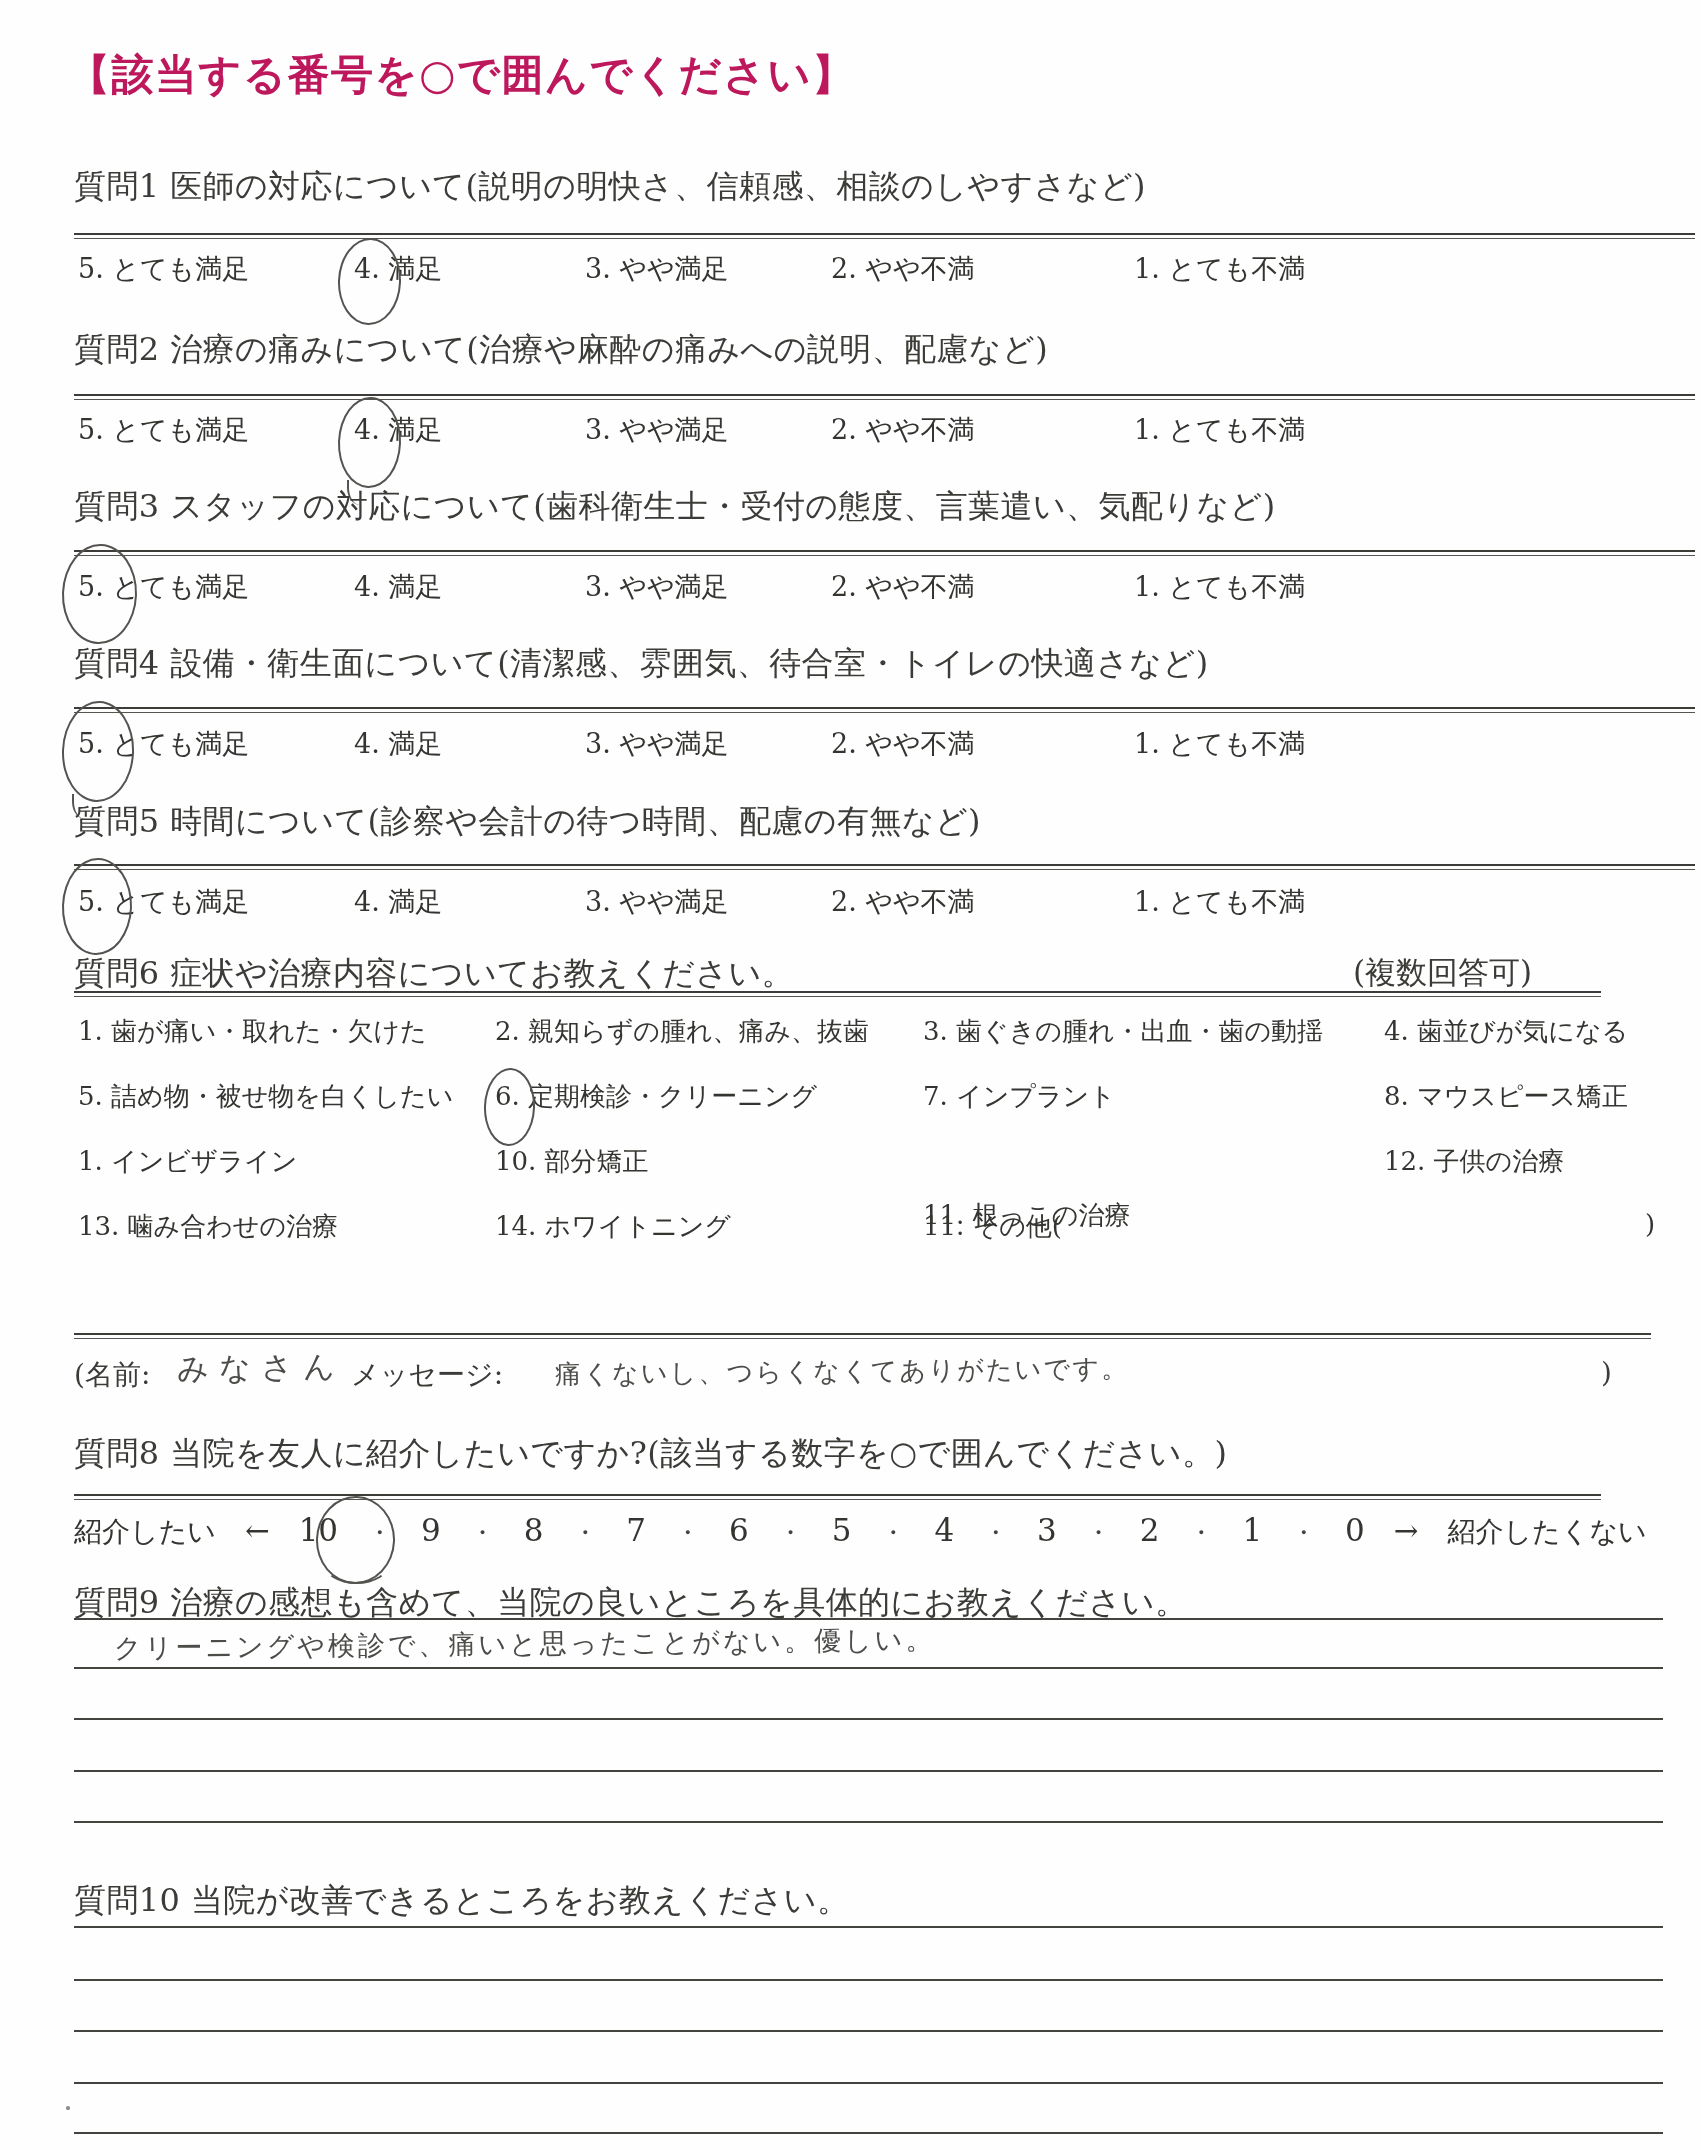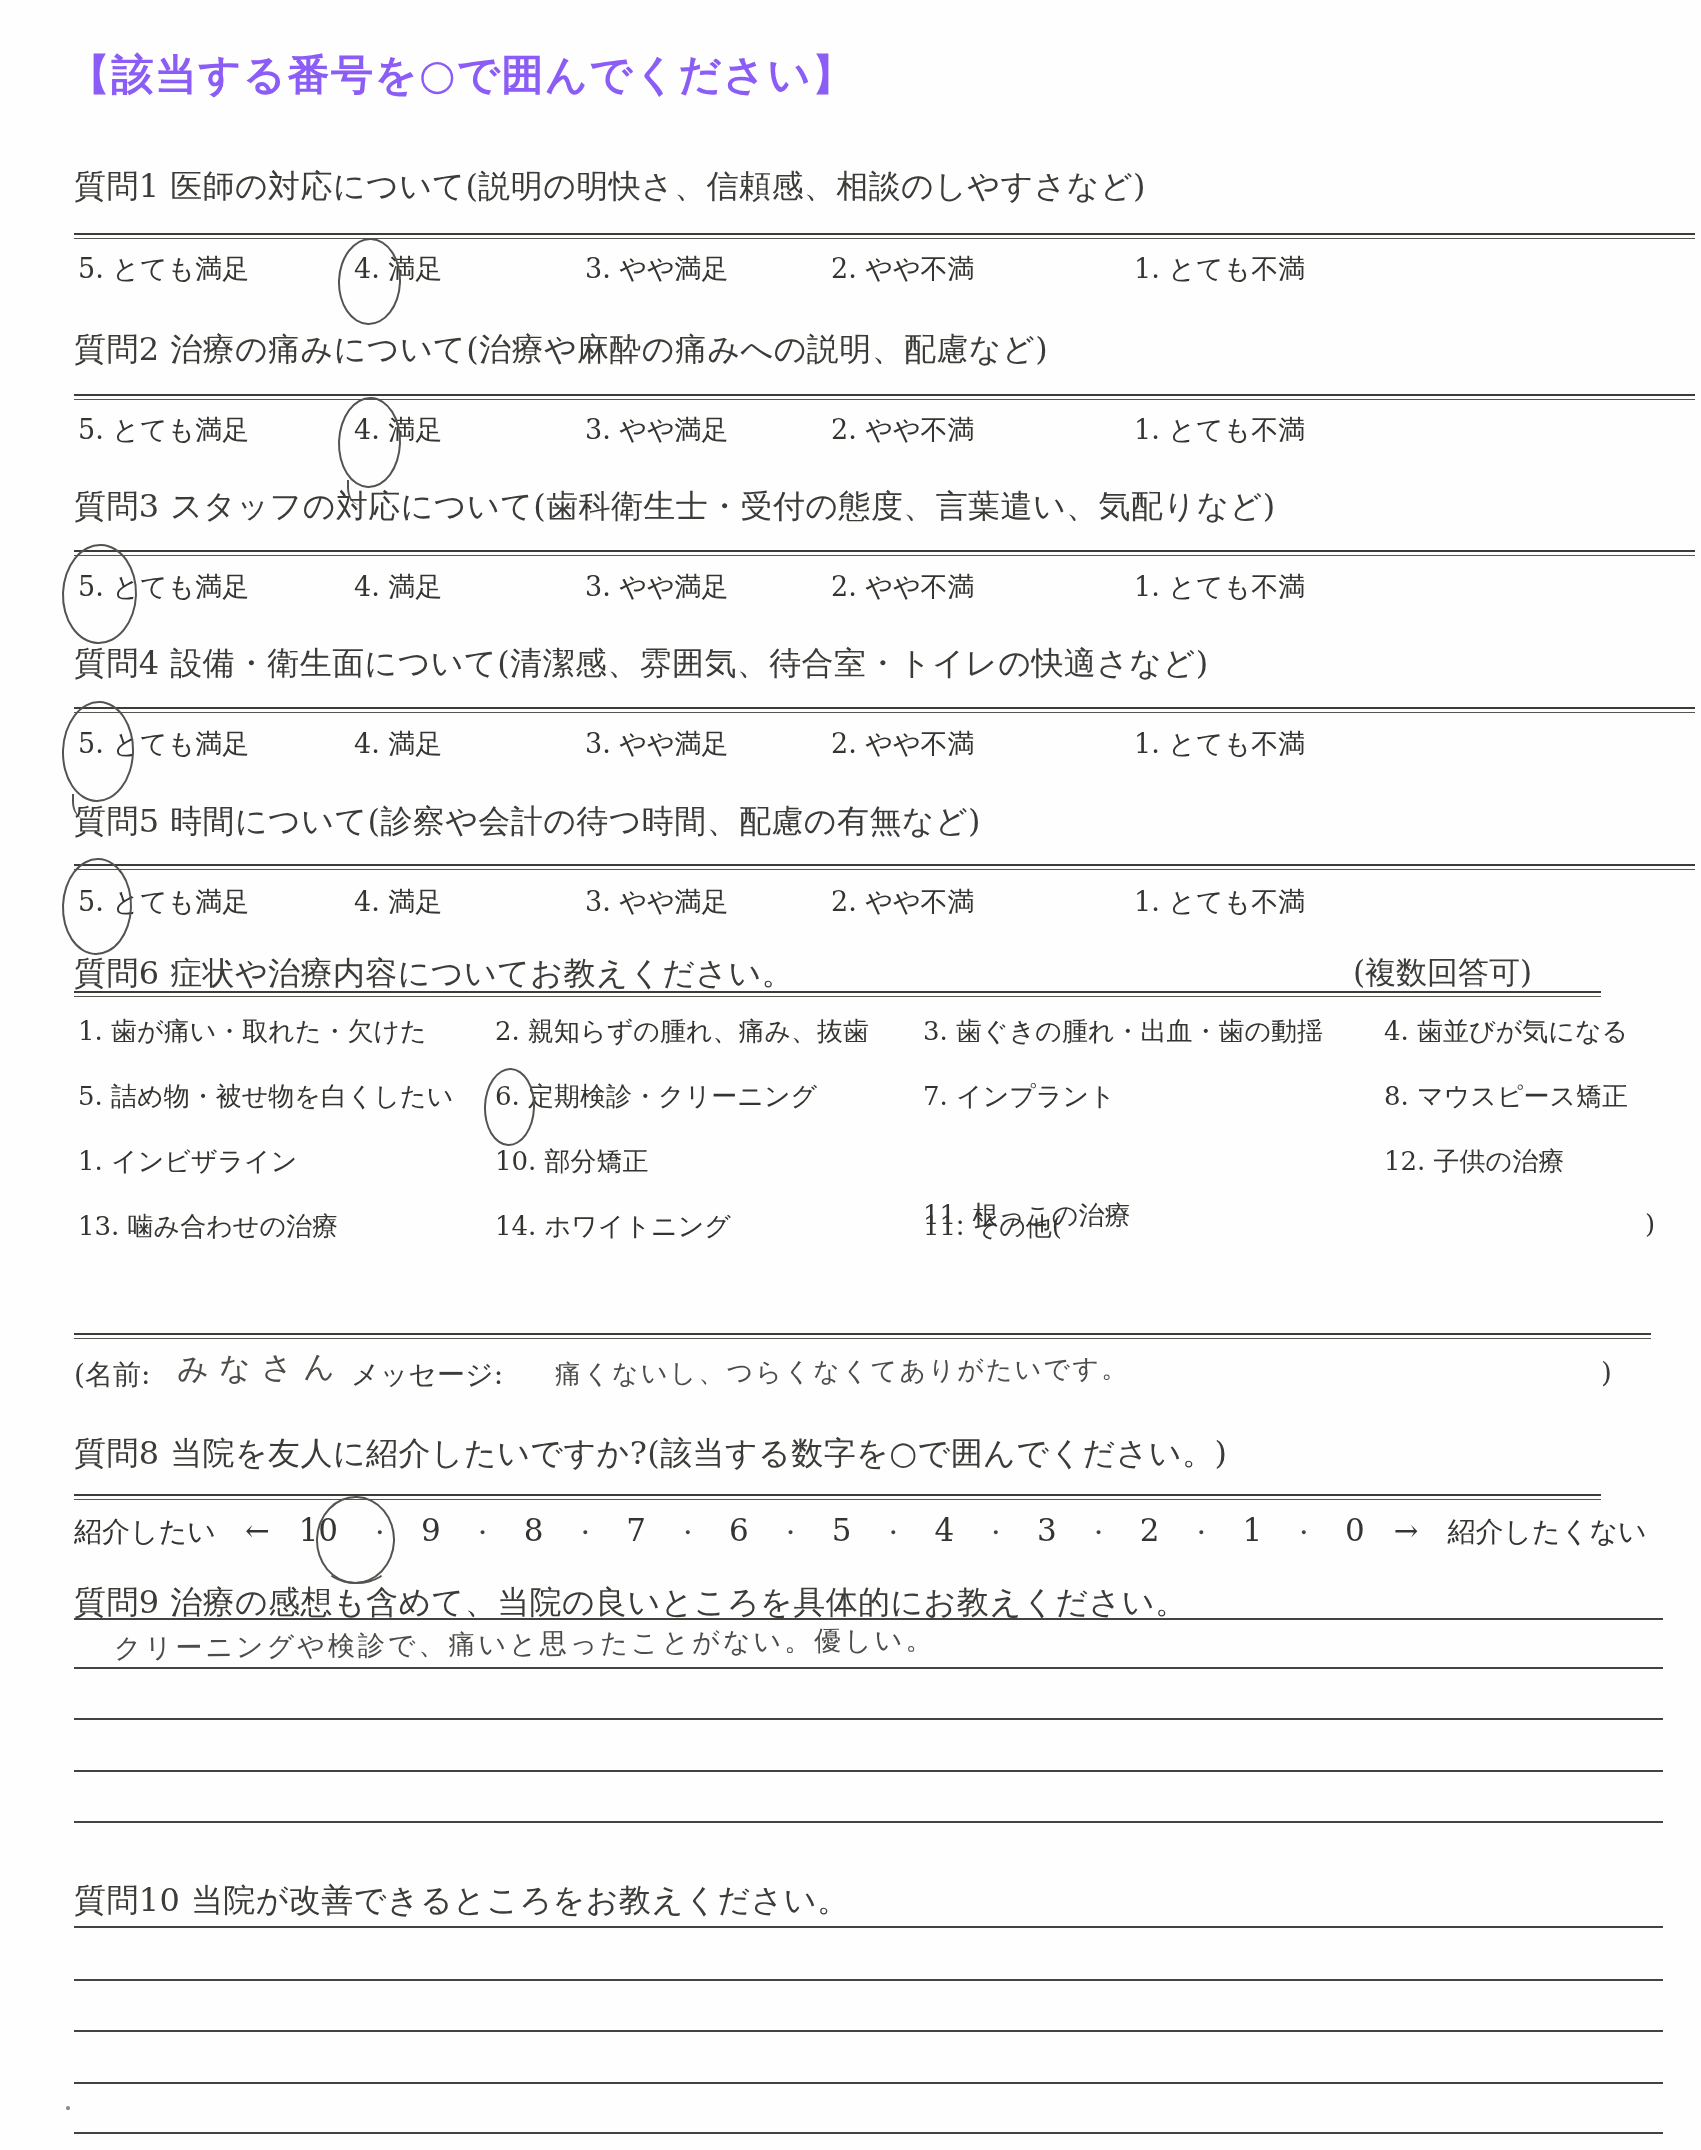--- a/index.html
+++ b/index.html
@@ -12,21 +12,21 @@
     color:#343431;
     overflow:hidden;
   }
   .main-title{
     position:absolute;
     left:68px; top:47px;
     margin:0;
     font-size:42px;
     font-weight:600;
     letter-spacing:1.5px;
-    color:#8b5cf6;
+    color:#be185d;
     white-space:nowrap;
   }
   .q-title{
     position:absolute;
     left:74px;
     font-size:32px;
     font-weight:500;
     color:#3b3b38;
     white-space:nowrap;
     letter-spacing:0.4px;

